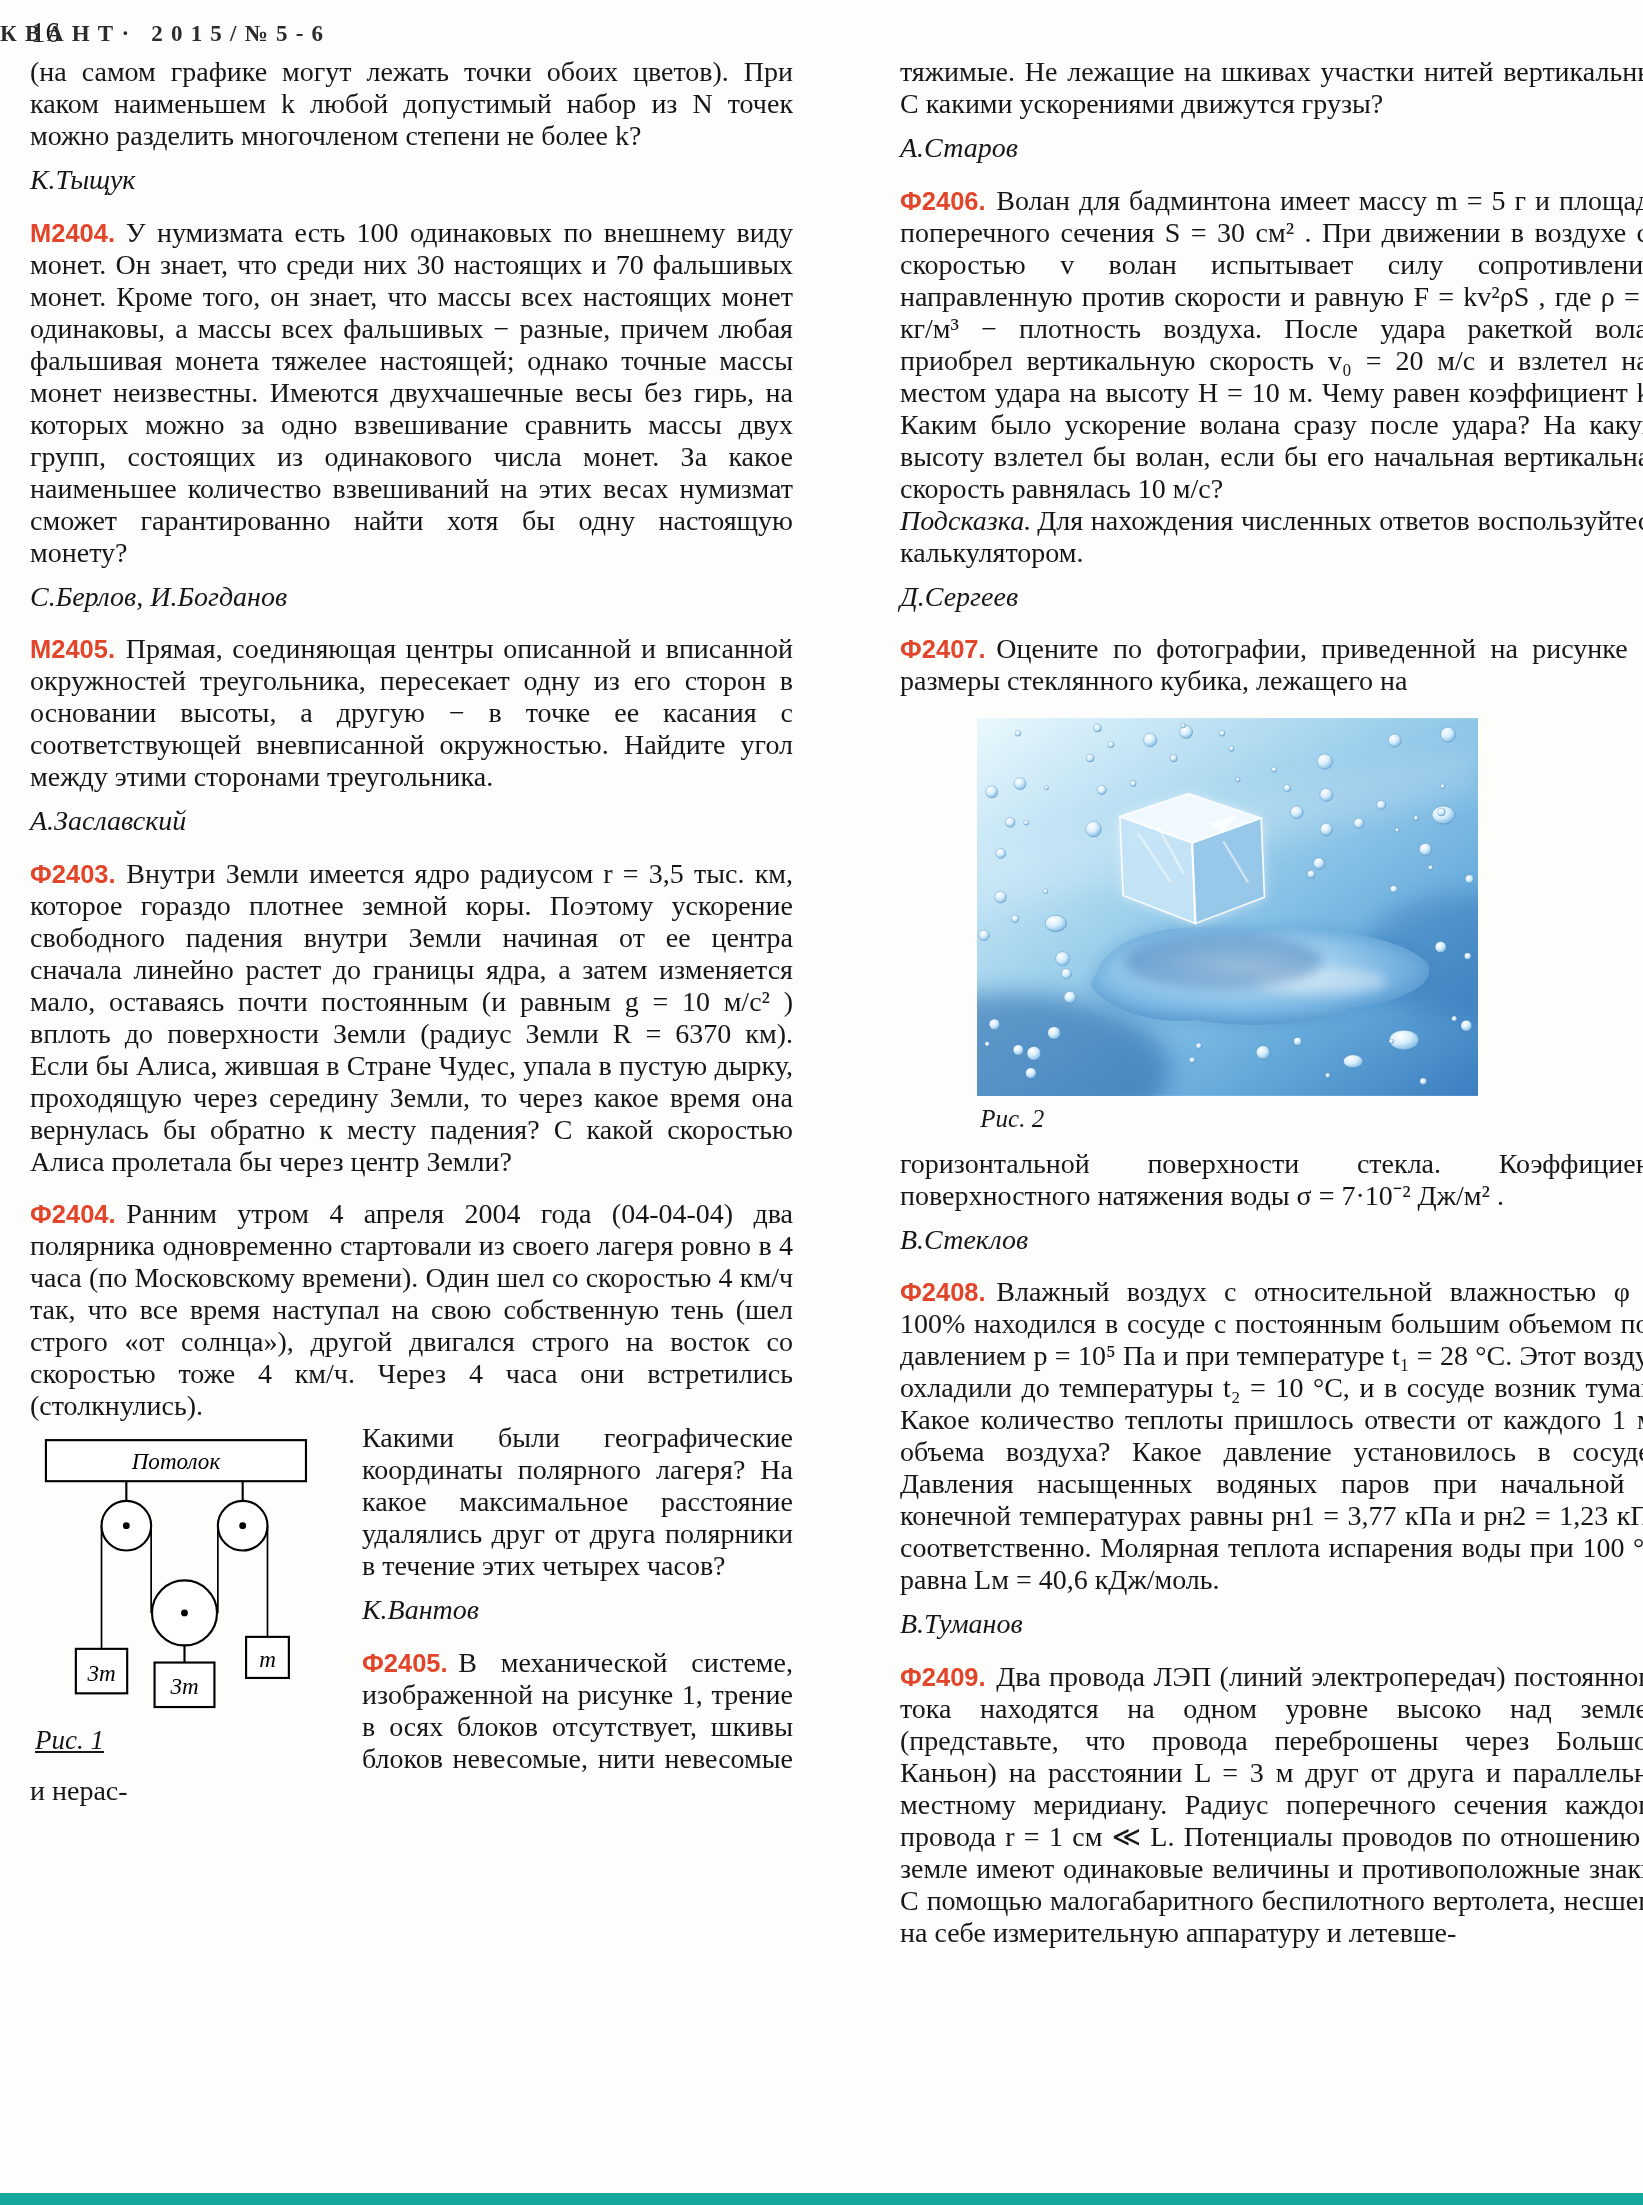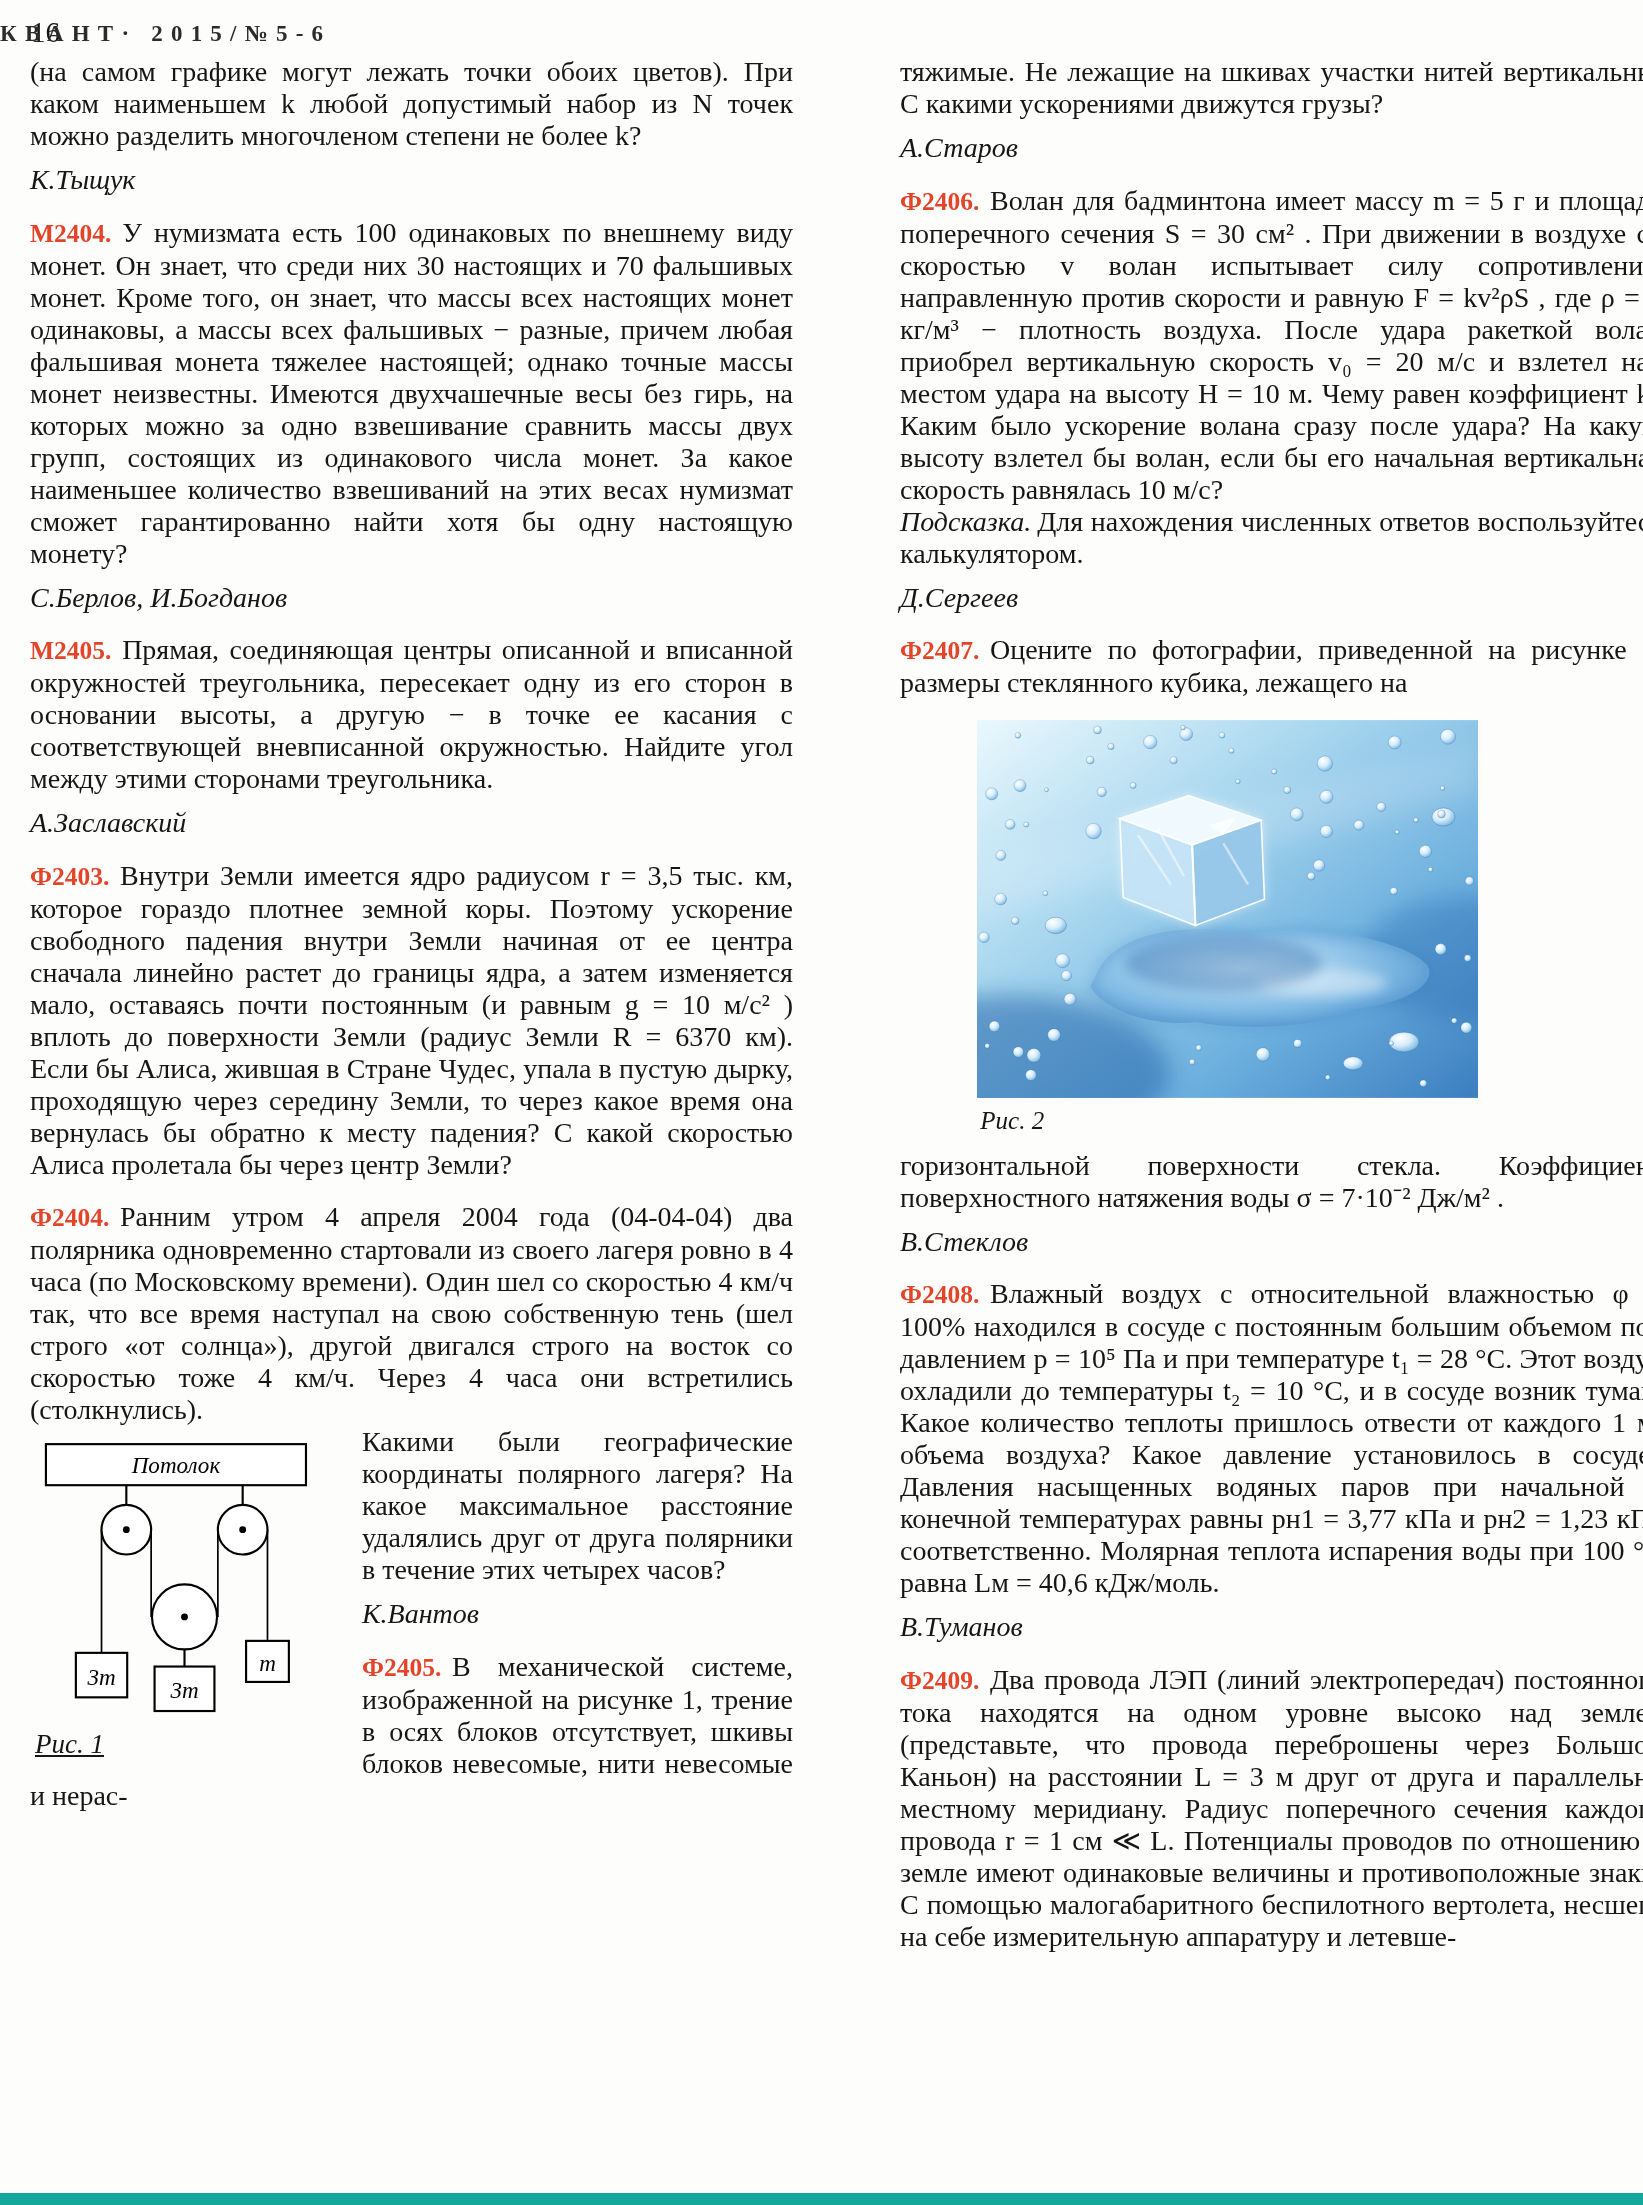--- a/index.html
+++ b/index.html
@@ -10,21 +10,21 @@
     font-family:"Liberation Serif",serif;color:#161616;
   }
   .pageno{position:absolute;left:31px;top:16.4px;font-size:29px;}
   .jtitle{position:absolute;top:21.4px;left:0;width:100%;
     font-size:23px;font-weight:bold;letter-spacing:8.2px;color:#2b2b2b;}
   .columns{position:absolute;top:56px;left:30px;display:flex;gap:107px;}
   .col{width:763px;font-size:28px;line-height:32px;text-align:justify;}
   p{margin:0;}
   .prob{margin-top:20.5px;}
   .sig{text-align:left;font-style:italic;margin-top:12px;}
-  .plabel{font-family:Liberation Serif, serif;font-weight:bold;color:var(--accent);
+  .plabel{font-family:Liberation Sans, sans-serif;font-weight:bold;color:var(--accent);
     font-size:25.5px;margin-right:10.7px;}
   .hlabel{font-style:italic;margin-right:6px;}
   .fig1{float:left;width:309px;margin:13px 23px 3.3px 0;}
   .fig1 svg{display:block;}
   .figcap{font-style:italic;font-size:27px;margin:5px 0 0 5px;text-align:left;}
   .photo-fig{margin:21.4px 0 3.3px 77px;width:501px;}
   .photo-fig svg{display:block;}
   .photo-fig figcaption{font-style:italic;font-size:25px;margin:6.6px 0 13px 3.3px;text-align:left;}
   .footerbar{position:absolute;left:0;bottom:0;width:100%;height:12.3px;background:var(--footer);}
 </style>

